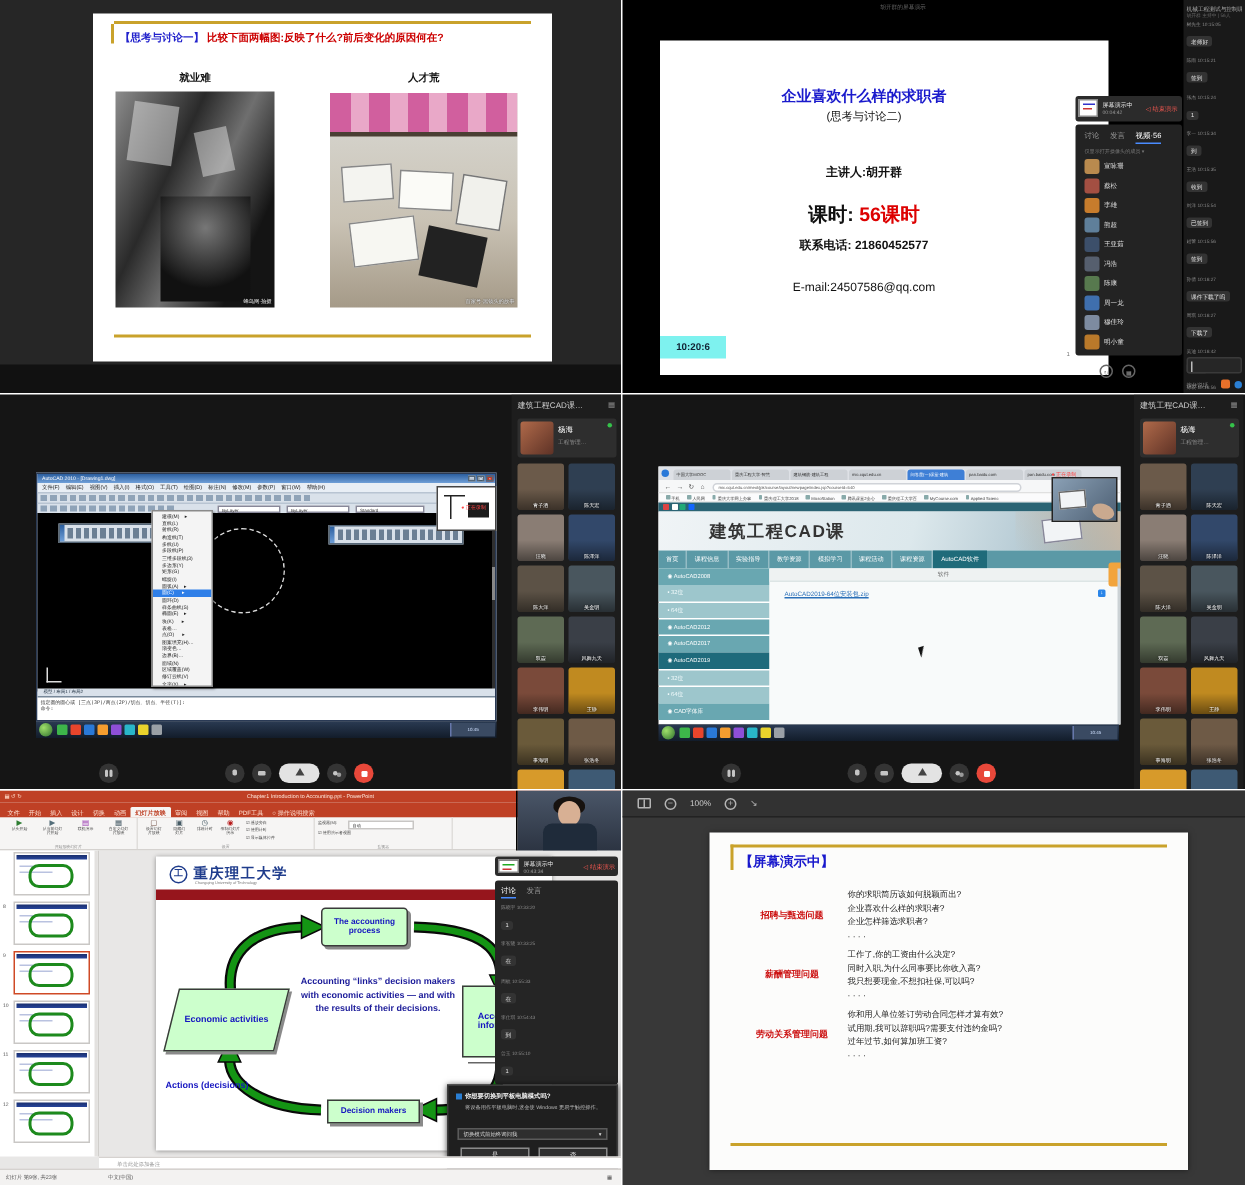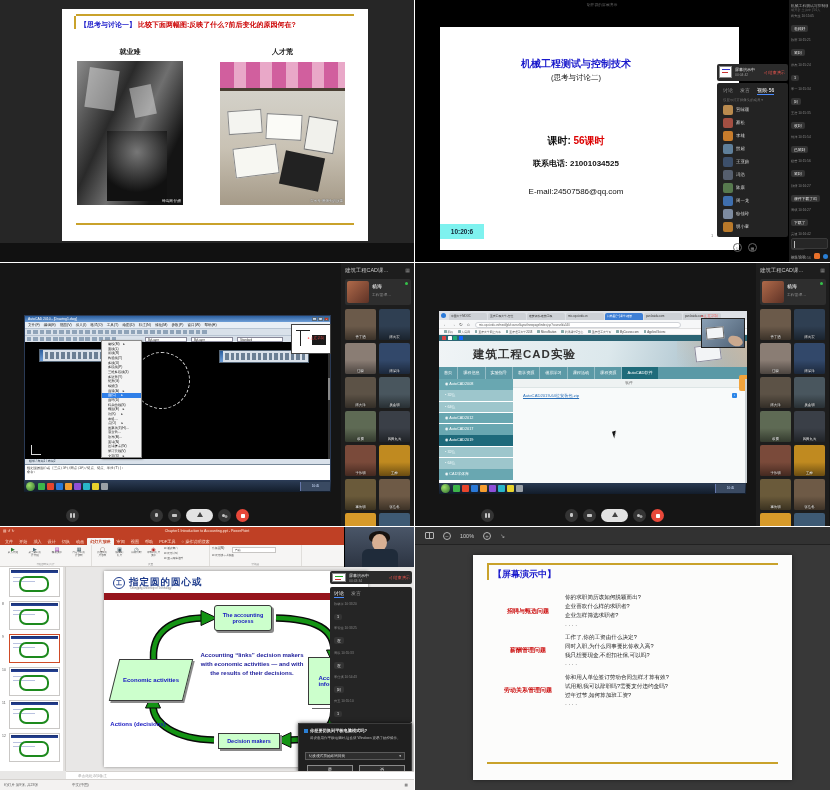--- a/index.html
+++ b/index.html
@@ -223,27 +223,28 @@
       <div class="wm">百家号·黑镜头的故事</div>
     </div>
     <div class="ab gold" style="left:14px;top:214px;right:14px;height:1.5px"></div>
   </div>
   <div class="ab" style="left:0;top:243px;width:414px;height:19px;background:#111"></div>
 </section>
 
 <section class="cell" id="c2">
   <div class="ab" style="left:0;top:2px;width:374px;text-align:center;font-size:3.8px;color:#666">胡开群的屏幕演示</div>
   <div class="ab c2slide">
-    <div class="ab cline" style="top:30px;font-size:10px;font-weight:bold;color:#1a1acc">机械工程测试与控制技术</div>
+    <div class="ab cline" style="top:30px;font-size:10px;font-weight:bold;color:#1a1acc">企业喜欢什么样的求职者</div>
     <div class="ab cline" style="top:46px;font-size:7.5px">(思考与讨论二)</div>
-    <div class="ab cline" style="top:107px;font-size:10px;font-weight:bold">
+    <div class="ab cline" style="top:82px;font-size:8px;font-weight:bold">主讲人:胡开群</div>
+    <div class="ab cline" style="top:107px;font-size:13px;font-weight:bold">
       <span>课时:</span>
       <span style="color:#d00">56课时</span>
     </div>
-    <div class="ab cline" style="top:131px;font-size:8px;font-weight:bold">联系电话: 21001034525</div>
+    <div class="ab cline" style="top:131px;font-size:8px;font-weight:bold">联系电话: 21860452577</div>
     <div class="ab cline" style="top:160px;font-size:8px">E-mail:24507586@qq.com</div>
     <div class="ab timebox">10:20:6</div>
   </div>
   <div class="ab" style="left:296px;top:233px;font-size:4px;color:#777">1</div>
   <div class="ab ghostbtn" style="left:318px;top:243px">↻</div>
   <div class="ab ghostbtn" style="left:333px;top:243px">▦</div>
 
   <div class="ab sharebar" style="left:302px;top:64px;width:71px;height:17px">
     <div class="ab sharethumb">
       <div class="ab" style="left:2px;top:2px;width:8px;height:1px;background:#33c"></div>
@@ -626,21 +627,21 @@
         </div>
     <div class="sitestrip ab">
       <div class="sq" style="background:#d44"></div>
       <div class="sq" style="background:#fff"></div>
       <div class="sq" style="background:#2a7"></div>
       <div class="sq" style="background:#16f"></div>
     </div>
     <div class="banner ab">
       <div class="ab" style="right:0;top:0;width:70px;height:26px;background:linear-gradient(60deg,transparent,#c8b9a6)"></div>
       <div class="tablet"></div>
-      <div class="bannertitle">建筑工程CAD实验</div>
+      <div class="bannertitle">建筑工程CAD课</div>
     </div>
     <div class="bnav ab">
 
     <div class="navitem">首页</div>
           <div class="navitem">课程信息</div>
           <div class="navitem">实验指导</div>
           <div class="navitem">教学资源</div>
           <div class="navitem">模拟学习</div>
           <div class="navitem">课程活动</div>
           <div class="navitem">课程资源</div>
@@ -965,21 +966,21 @@
           <path d="M110 169 C70 168 50 152 49 136"></path>
         </g>
         <g fill="#149414" stroke="#0a0a0a" stroke-width="1">
           <polygon points="97,39.5 113,47 97,54.5"></polygon>
           <polygon points="222.5,79 237.5,79 230,95"></polygon>
           <polygon points="187,161.5 171,169 187,176.5"></polygon>
           <polygon points="41.5,137 56.5,137 49,121"></polygon>
         </g>
       </svg>
       <div class="ab unilogo">工</div>
-      <div class="ab uniname">指定圆的圆心或</div>
+      <div class="ab uniname">重庆理工大学</div>
       <div class="ab unisub">Chongqing University of Technology</div>
       <div class="ab redbar"></div>
       <div class="node" style="left:110px;top:34px;width:58px;height:26px;font-size:5.5px;border-radius:3px">The accounting process</div>
       <div class="node" style="left:204px;top:86px;width:54px;height:48px;font-size:6px;box-shadow:3px 3px 0 #fff,4px 4px 0 #666">Accounting information</div>
       <div class="node" style="left:114px;top:162px;width:62px;height:16px;font-size:5.5px">Decision makers</div>
       <div class="node para" style="left:10px;top:88px;width:74px;height:42px;font-size:6px">
             <span>Economic activities</span>
           </div>
       <div class="ctrtext" style="left:94px;top:80px;width:108px">Accounting “links” decision makers with economic activities — and with the results of their decisions.</div>
       <div class="actions" style="left:4px;top:150px;width:60px">Actions (decisions)</div>

